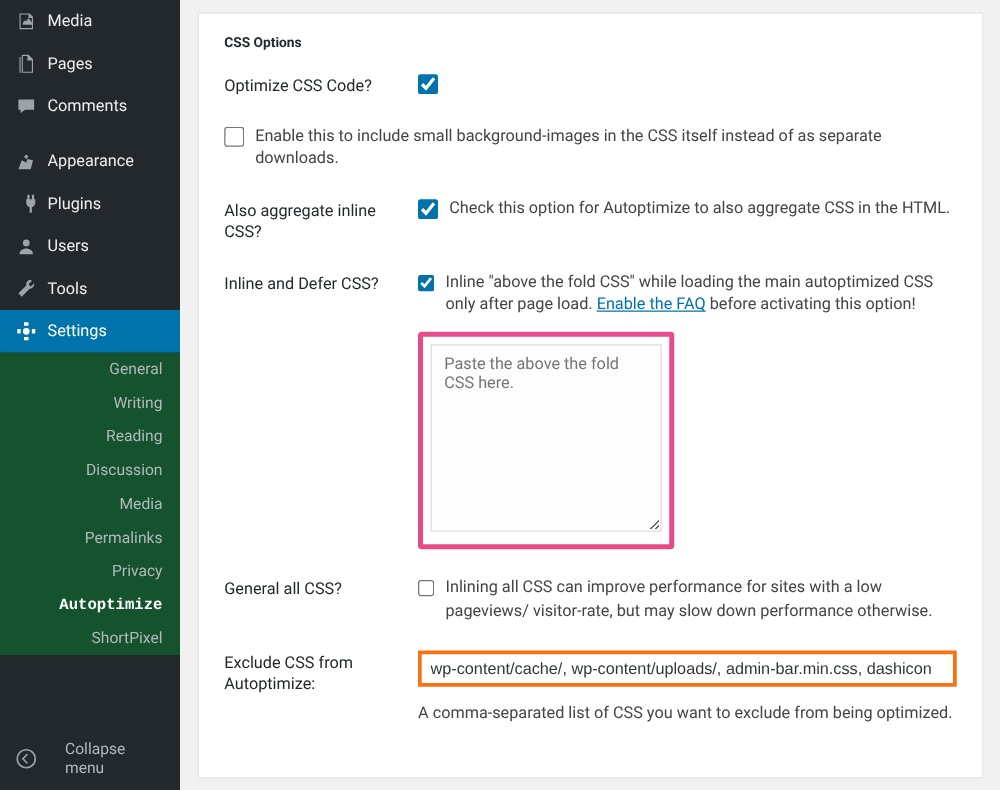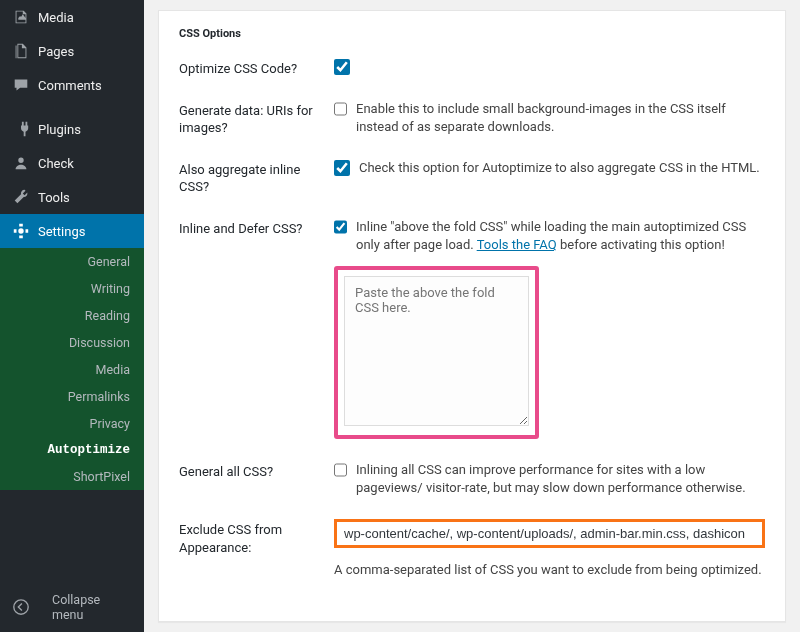--- a/index.html
+++ b/index.html
@@ -55,32 +55,40 @@
           <svg viewBox="0 0 20 20">
             <path d="M3 4h14v9H9l-4 3v-3H3V4z"></path>
           </svg>
         </span>
       <span>Comments</span>
     </div>
     <div style="height:10px"></div>
     <div class="sidebar-item">
       <span class="icon">
           <svg viewBox="0 0 20 20">
+            <path d="M3 17l3-8 4 2 1-3 5 1-2 8H3zm7-13l2 2-2 2-2-2 2-2z"></path>
+          </svg>
+        </span>
+      <span>Appearance</span>
+    </div>
+    <div class="sidebar-item">
+      <span class="icon">
+          <svg viewBox="0 0 20 20">
             <path d="M13 2v4h2V2h2v4h1v3c0 2-1 3-3 4v5h-2v-5c-2-1-3-2-3-4V6h1V2h2z"></path>
           </svg>
         </span>
       <span>Plugins</span>
     </div>
     <div class="sidebar-item">
       <span class="icon">
           <svg viewBox="0 0 20 20">
             <path d="M10 10a3 3 0 100-6 3 3 0 000 6zm-6 7c0-3 3-5 6-5s6 2 6 5H4z"></path>
           </svg>
         </span>
-      <span>Check</span>
+      <span>Users</span>
     </div>
     <div class="sidebar-item">
       <span class="icon">
           <svg viewBox="0 0 20 20">
             <path d="M14 2a4 4 0 00-4 5l-7 7 3 3 7-7a4 4 0 004-5l-3 3-2-2 3-3-1-1z"></path>
           </svg>
         </span>
       <span>Tools</span>
     </div>
     <div class="sidebar-item active">
@@ -118,60 +126,59 @@
       <h2>CSS Options</h2>
 
       <div class="form-row">
         <div class="label">Optimize CSS Code?</div>
         <div class="field">
           <input type="checkbox" checked="" style="">
         </div>
       </div>
 
       <div class="form-row">
-        <div class="label">Generate data: URIs for images?</div>
         <div class="field">
           <input type="checkbox" style="">
           <span class="desc">Enable this to include small background-images in the CSS itself instead of as separate downloads.</span>
         </div>
       </div>
 
       <div class="form-row">
         <div class="label">Also aggregate inline CSS?</div>
         <div class="field">
           <input type="checkbox" checked="" style="">
           <span class="desc">Check this option for Autoptimize to also aggregate CSS in the HTML.</span>
         </div>
       </div>
 
       <div class="form-row">
         <div class="label">Inline and Defer CSS?</div>
         <div class="field" style="flex-direction:column; gap:0;">
           <div style="display:flex; gap:9px; align-items:flex-start;">
             <input type="checkbox" checked="" style="">
             <span class="desc">
-              <span>Inline "above the fold CSS" while loading the main autoptimized CSS only after page load. </span><a href="#">Tools the FAQ</a><span> before activating this option!</span>
+              <span>Inline "above the fold CSS" while loading the main autoptimized CSS only after page load. </span><a href="#">Enable the FAQ</a><span> before activating this option!</span>
             </span>
           </div>
           <div class="textarea-wrap">
             <textarea placeholder="Paste the above the fold CSS here." style=""></textarea>
           </div>
         </div>
       </div>
 
       <div class="form-row">
         <div class="label">General all CSS?</div>
         <div class="field">
           <input type="checkbox" style="">
           <span class="desc">Inlining all CSS can improve performance for sites with a low pageviews/ visitor-rate, but may slow down performance otherwise.</span>
         </div>
       </div>
 
       <div class="form-row">
-        <div class="label">Exclude CSS from Appearance:</div>
+        <div class="label">Exclude CSS from Autoptimize:</div>
         <div class="field" style="flex-direction:column; align-items:stretch;">
           <input type="text" value="wp-content/cache/, wp-content/uploads/, admin-bar.min.css, dashicon" style="">
           <span class="desc">A comma-separated list of CSS you want to exclude from being optimized.</span>
         </div>
       </div>
 
     </div>
   </div>
 </div>
 

